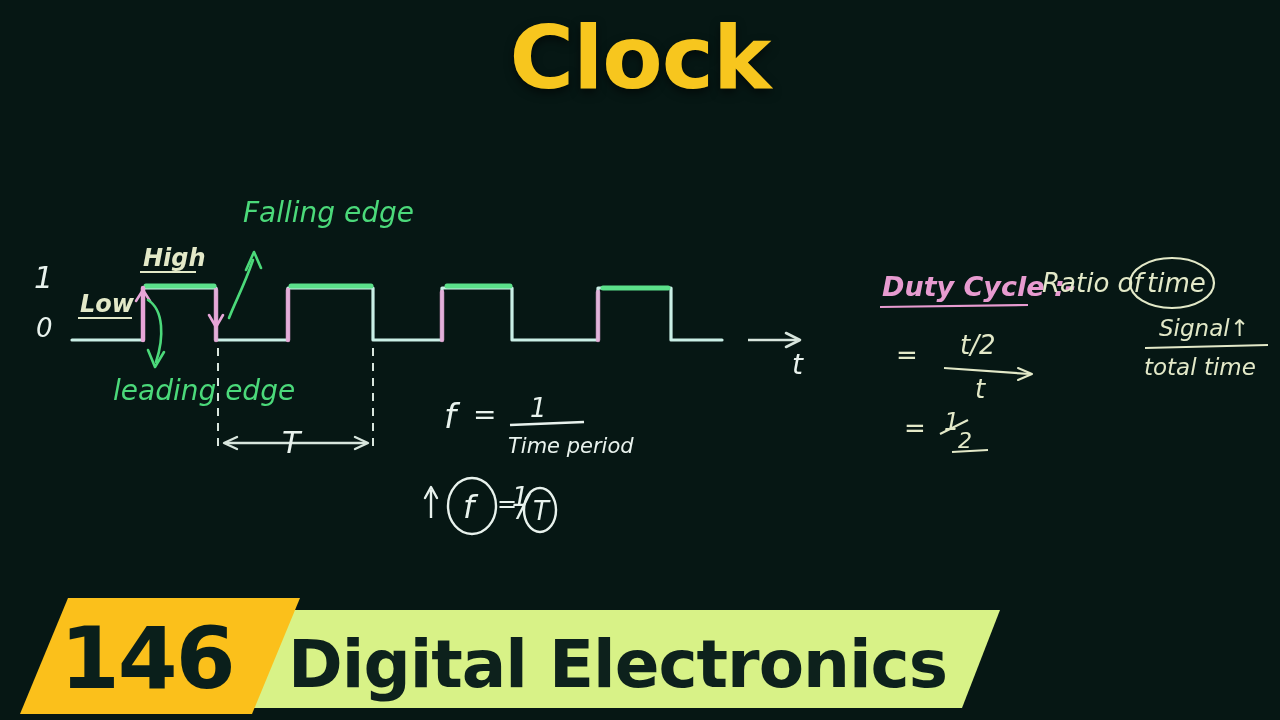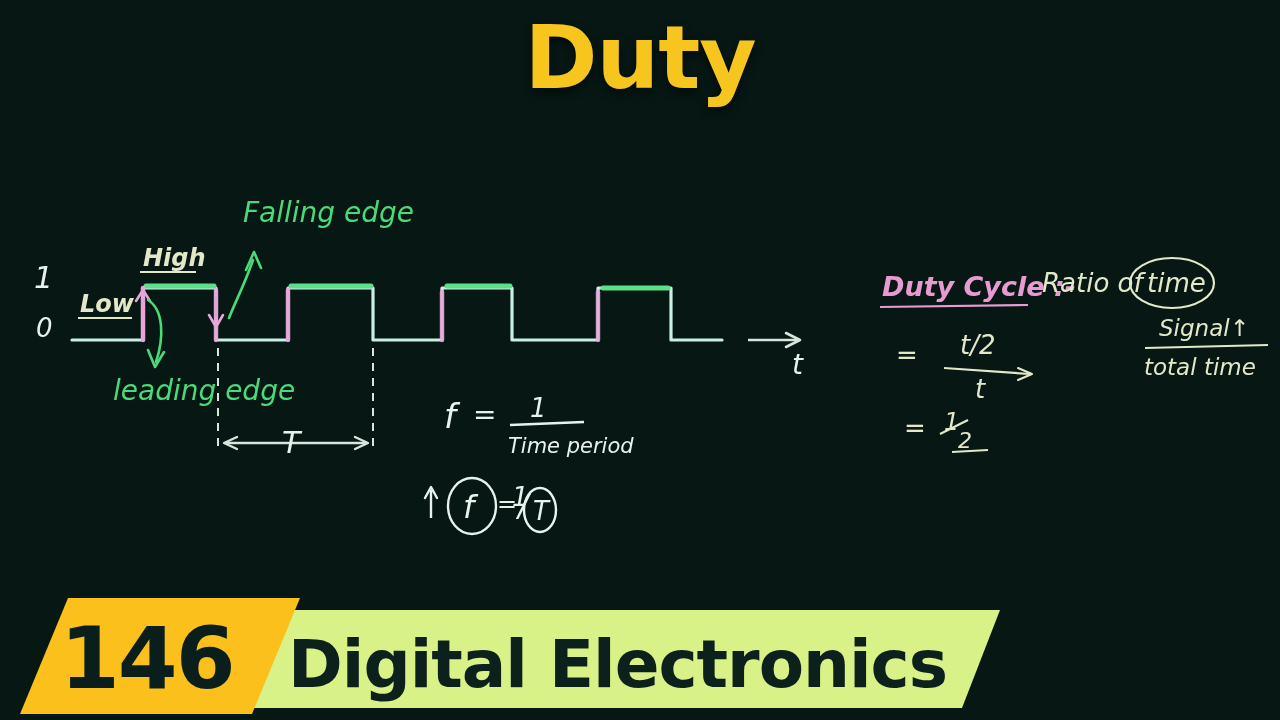--- a/index.html
+++ b/index.html
@@ -62,21 +62,21 @@
   .hw-green{ fill:#4BD97A; }
   .hw-cream{ fill:#E3E9C8; }
   .hw-white{ fill:#E8F2ED; }
   .hw-pink{ fill:#E79BD0; }
 </style>
 </head>
 <body>
 
 <div id="screen">
 
-  <div id="title">Duty</div>
+  <div id="title">Clock</div>
 
   <svg id="board" viewBox="0 0 1280 720">
 
     <text class="hw hw-white" x="34" y="288" font-size="30">1</text>
     <text class="hw hw-white" x="36" y="337" font-size="26">0</text>
 
     <g>
       <polyline points="72,340 143,340 143,288 216,288 216,340 288,340 288,288 373,288 373,340 442,340 442,288 512,288 512,340 598,340 598,288 671,288 671,340 722,340" fill="none" stroke="#C9EFE6" stroke-width="3.2" stroke-linejoin="round" stroke-linecap="round"></polyline>
 
       <g>

